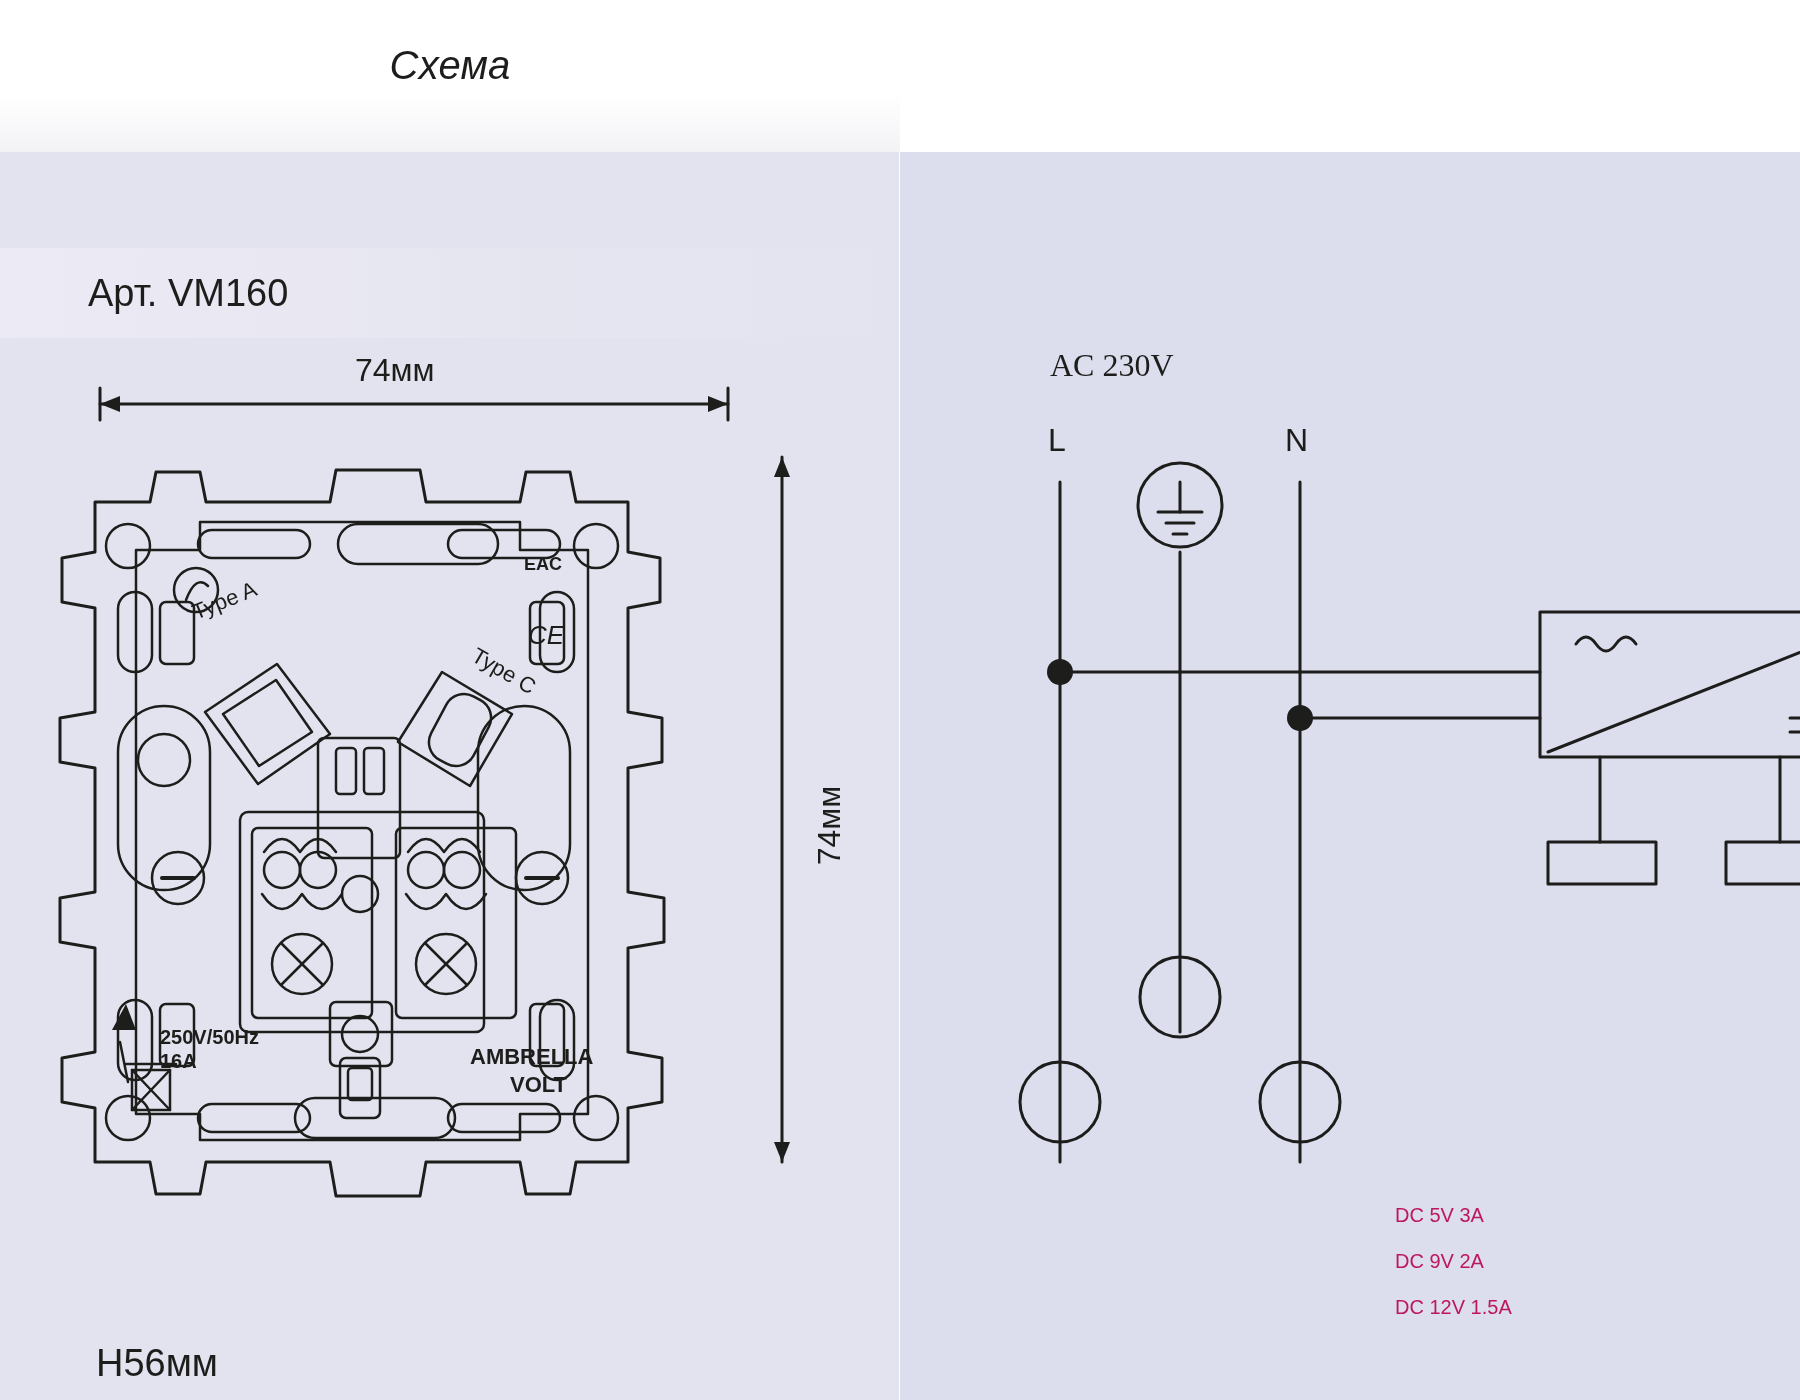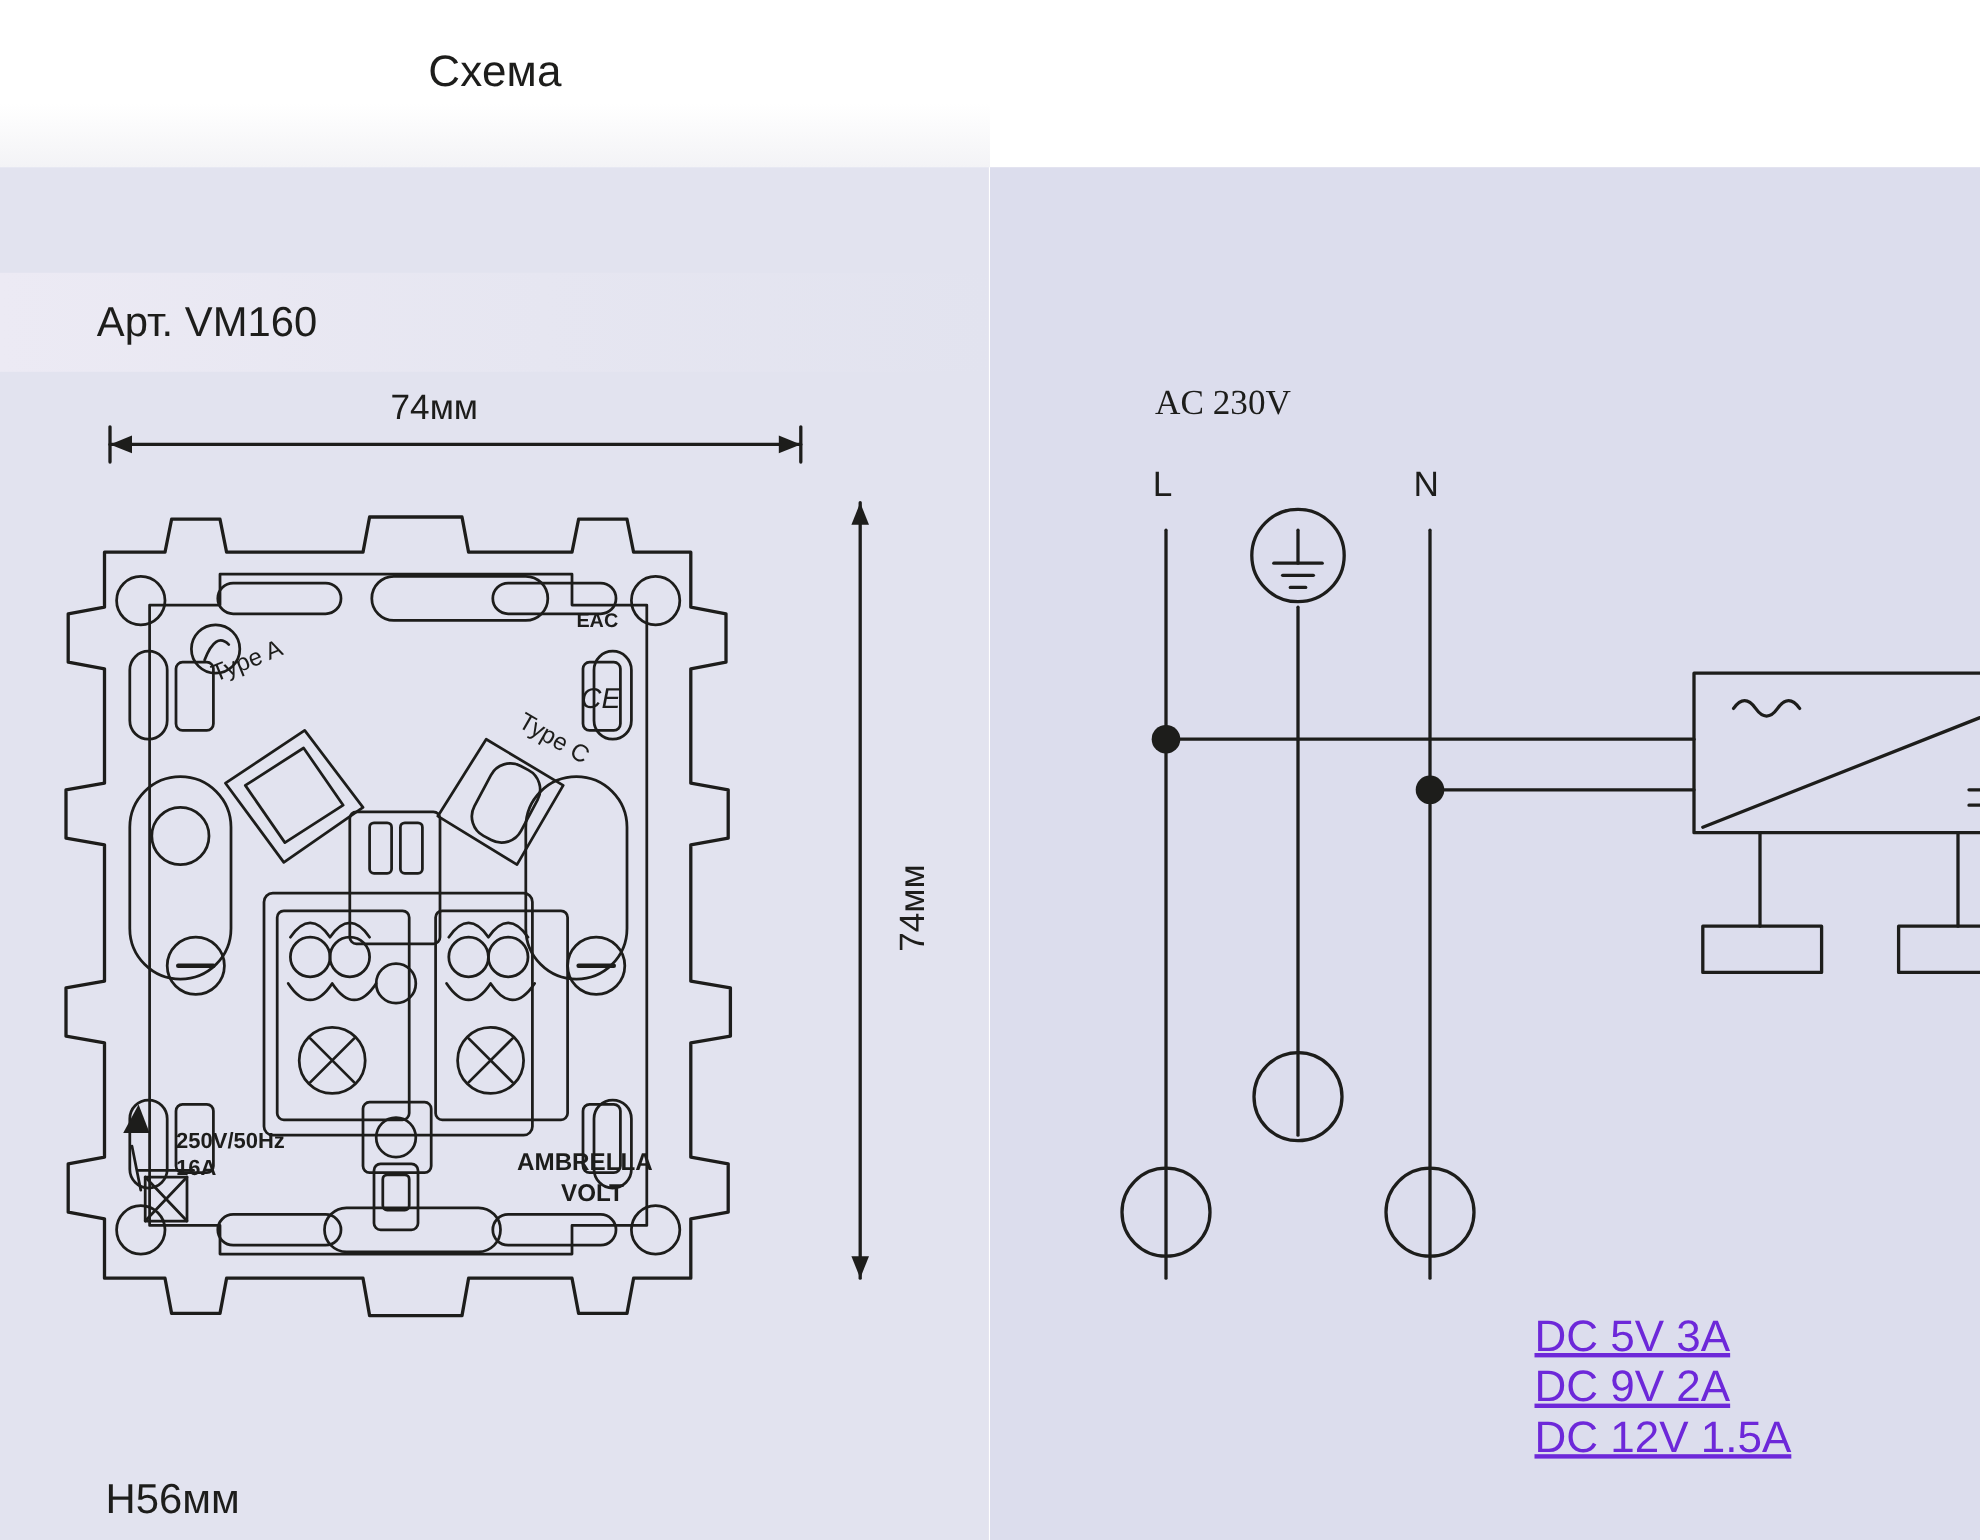--- a/index.html
+++ b/index.html
@@ -27,20 +27,21 @@
   .header-cell {
     height: 152px;
     display: flex;
     align-items: center;
     justify-content: center;
     box-sizing: border-box;
   }
   .header-left {
     width: 900px;
     background: linear-gradient(to bottom, #ffffff 0%, #ffffff 62%, #f3f3f6 100%);
+    font-style: italic;
   }
   .header-right {
     width: 900px;
     background: linear-gradient(to bottom, #ffffff 0%, #ffffff 60%, #e2e2ee 100%);
   }
   .header-title {
     font-size: 40px;
     font-weight: 400;
     color: #1d1d1b;
     letter-spacing: 0.2px;
@@ -122,24 +123,23 @@
   .r-label {
     position: absolute;
     font-size: 32px;
     color: #1d1d1b;
     white-space: nowrap;
   }
   .dc-list {
     position: absolute;
     left: 1395px;
     top: 1040px;
-    font-size: 40px;
+    font-size: 20px;
     line-height: 46px;
-    color: #6d28d9;
-    text-decoration: underline;
+    color: #be185d;
   }
   .dc-list div { white-space: nowrap; }
 </style>
 </head>
 <body>
 
 <div class="header">
   <div class="header-cell header-left">
     <div class="header-title">Схема</div>
   </div>

